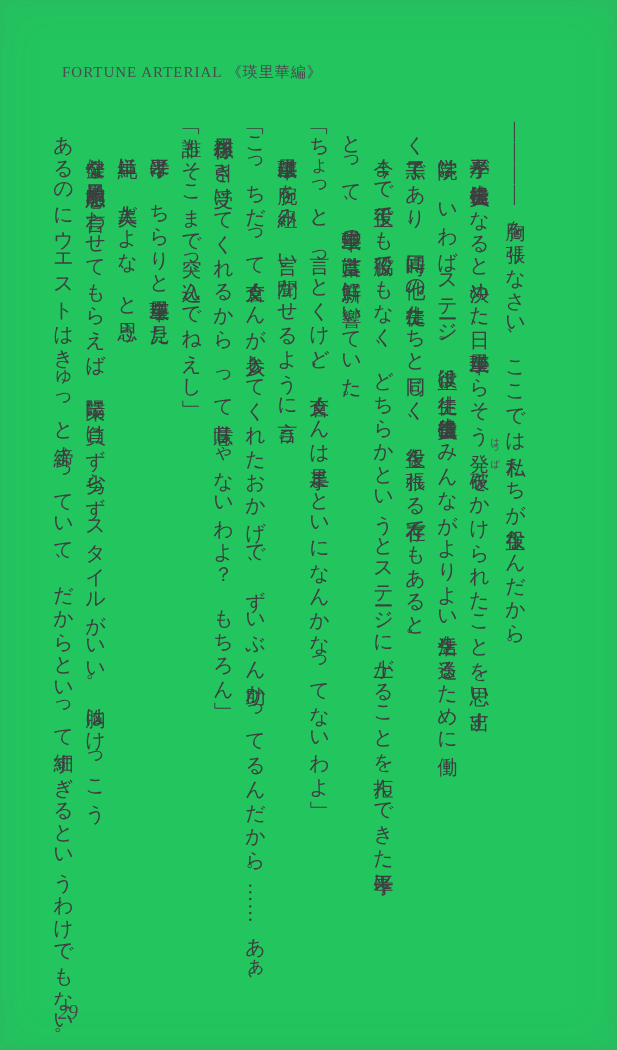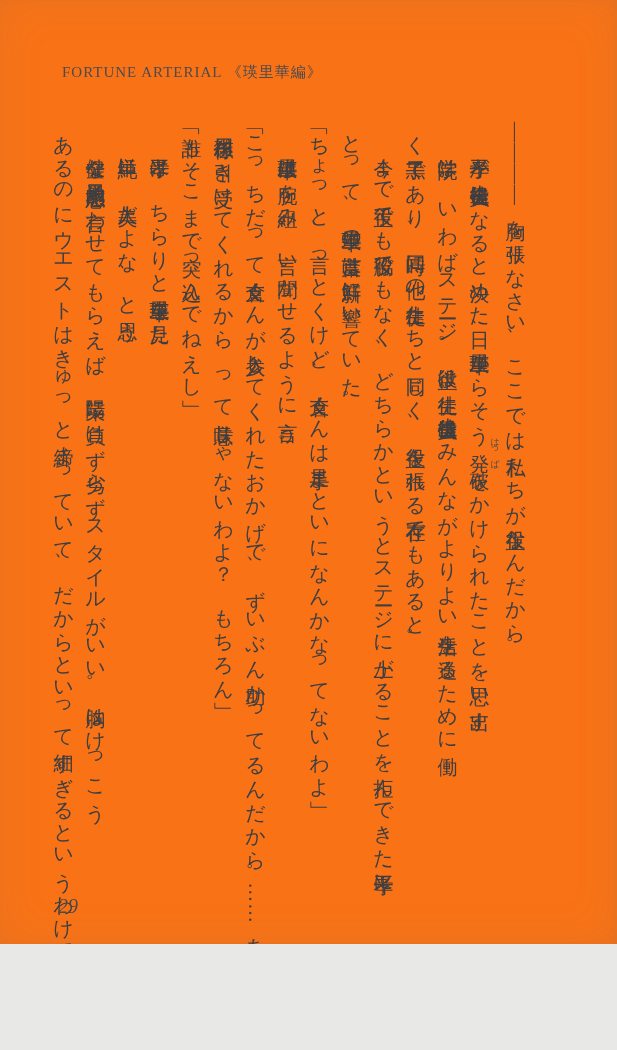--- a/index.html
+++ b/index.html
@@ -3,23 +3,23 @@
 <meta charset="utf-8">
 <style>
   html, body {
     margin: 0;
     padding: 0;
     background: #e8e8e6;
   }
   .page {
     position: relative;
     width: 617px;
-    height: 944px;
+    height: 1050px;
     margin: 0 auto;
-    background: #f97316;
+    background: #22c55e;
     box-shadow: inset 0 0 45px rgba(120,120,115,0.10), inset -3px 0 8px rgba(120,120,115,0.08);
     overflow: hidden;
     font-family: "Liberation Serif", "DejaVu Serif", serif;
   }
   .header {
     position: absolute;
     top: 63px;
     left: 62px;
     font-size: 15px;
     letter-spacing: 1px;

